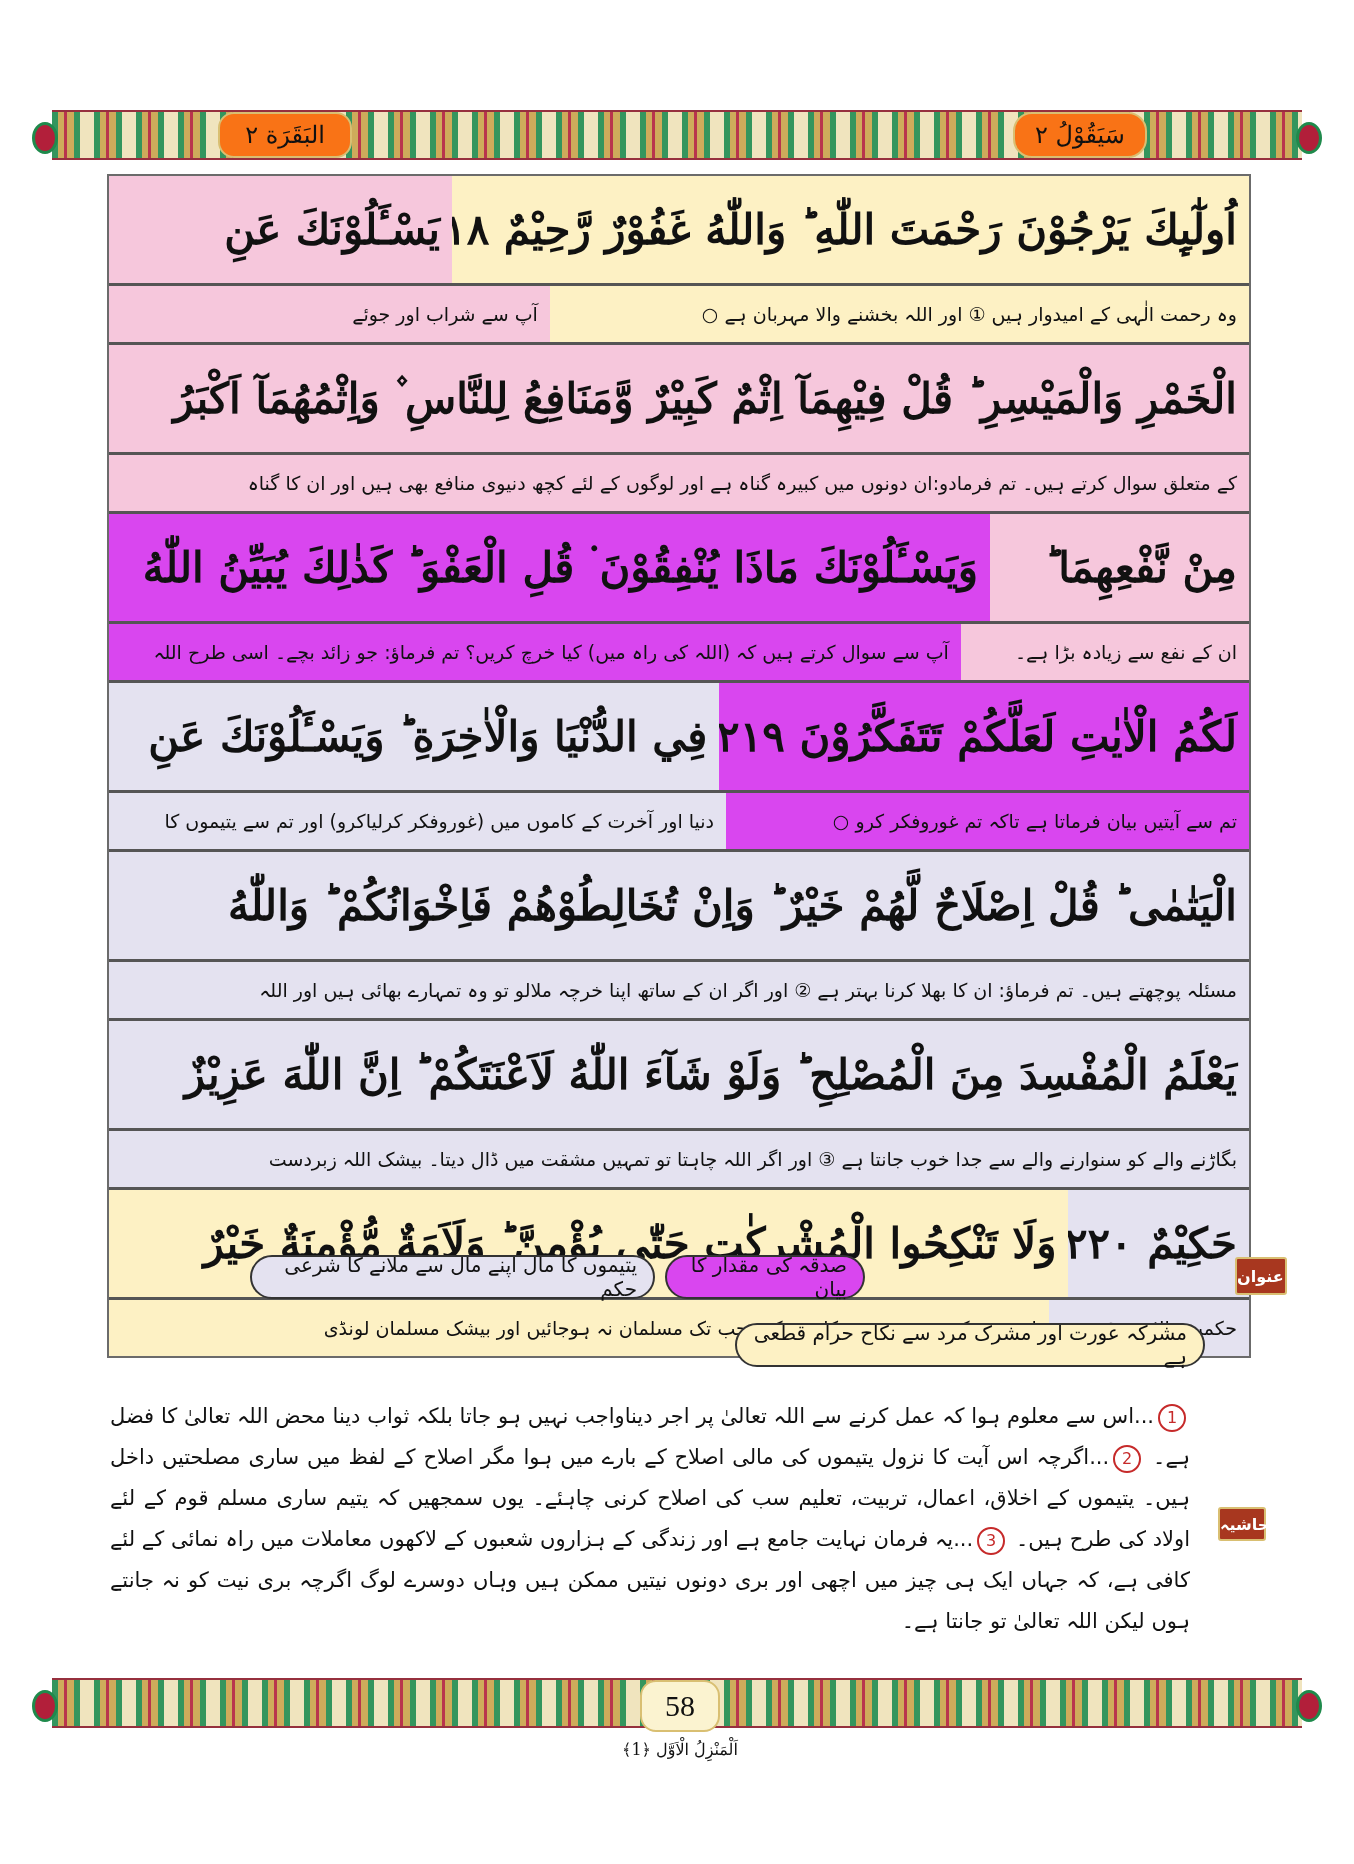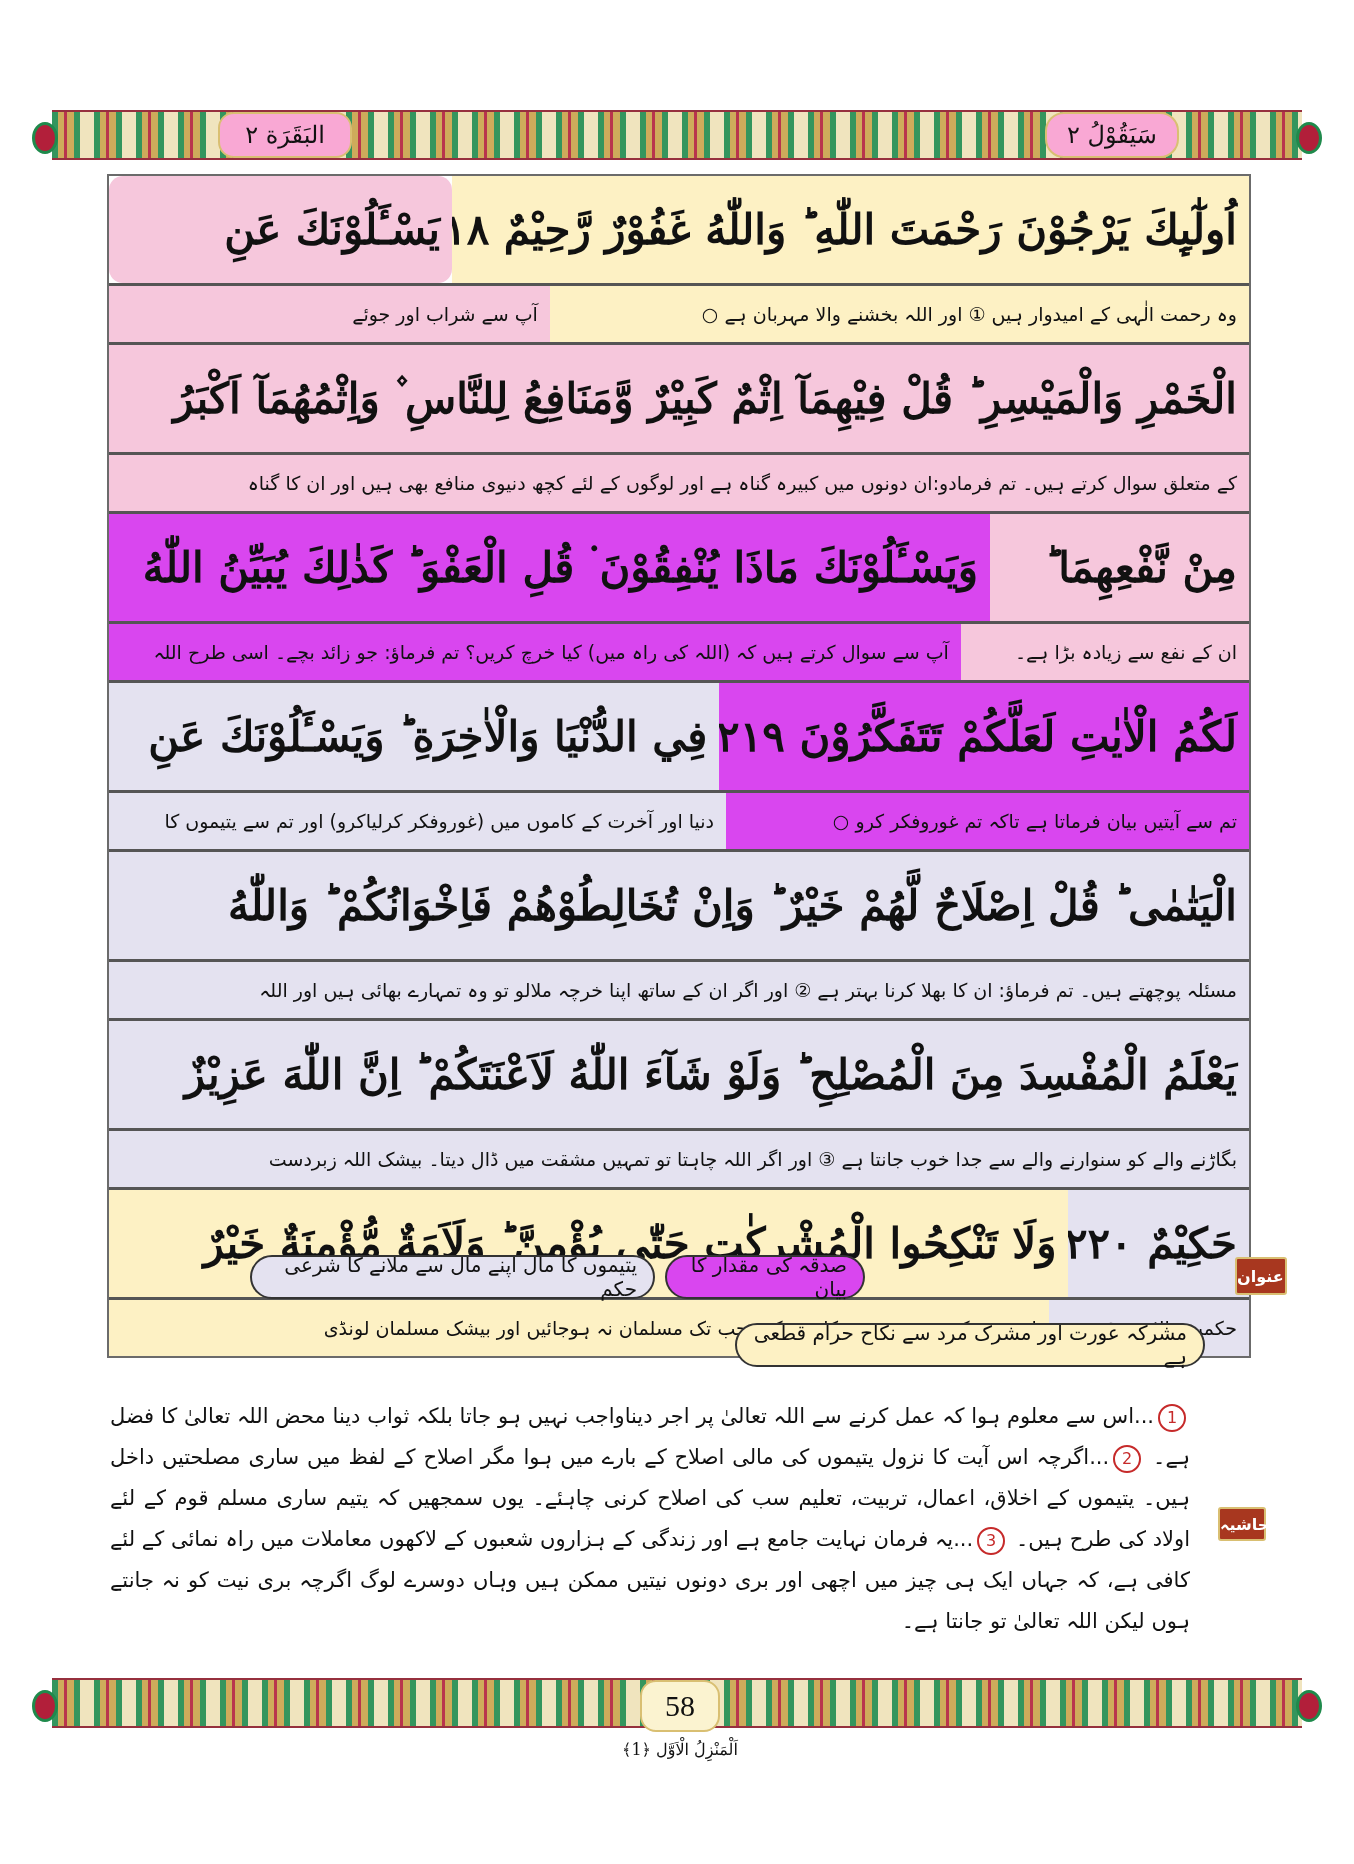--- a/index.html
+++ b/index.html
@@ -3,21 +3,21 @@
 <meta charset="utf-8">
 <style>
   html, body { margin:0; padding:0; background:#ffffff; }
   body { width:1354px; height:1864px; position:relative; overflow:hidden; font-family:"DejaVu Sans", sans-serif; color:#111; }
   .border-band { position:absolute; left:38px; width:1278px; height:62px; }
   .border-band .pattern { position:absolute; left:14px; right:14px; top:6px; bottom:6px;
     background:
       repeating-linear-gradient(90deg, #1f8a4c 0 6px, #c9a24a 6px 12px, #b21f3a 12px 15px, #c9a24a 15px 22px, #1f8a4c 22px 28px, #efe2b8 28px 42px);
     border-top:2px solid #8b1a2a; border-bottom:2px solid #8b1a2a; opacity:.9; }
   .border-band .cap { position:absolute; top:18px; width:20px; height:26px; border-radius:50%; background:#b21f3a; border:3px solid #1f8a4c; }
-  .cartouche { position:absolute; top:8px; height:42px; background:#f9a8d4; border:2px solid #d9bf72; border-radius:16px;
+  .cartouche { position:absolute; top:8px; height:42px; background:#f97316; border:2px solid #d9bf72; border-radius:16px;
     display:flex; align-items:center; justify-content:center; font-size:24px; font-family:"DejaVu Serif", serif; direction:rtl; }
   #text-block { position:absolute; left:107px; top:174px; width:1140px; border:2px solid #6b6b6b; }
   .arow { display:flex; direction:rtl; height:107px; border-bottom:3px solid #555; }
   .trow { display:flex; direction:rtl; height:56px; border-bottom:3px solid #555; }
   .seg { display:flex; align-items:center; padding:0 12px; overflow:hidden; white-space:nowrap; }
   .arow .seg { font-family:"DejaVu Serif", serif; font-size:42px; font-weight:bold; }
   .trow .seg { font-family:"DejaVu Sans", sans-serif; font-size:19px; }
   .pink { background:#f6c7dc; } .yellow { background:#fdf1c4; } .green { background:#d946ef; } .lav { background:#e4e2f0; }
   #topics { position:absolute; left:250px; top:1245px; width:1060px; height:130px; }
   .pill { position:absolute; height:44px; border:2px solid #333; border-radius:24px; display:flex; align-items:center; justify-content:center;
@@ -33,32 +33,32 @@
 </head>
 <body>
 
 <div class="border-band" style="top:104px;">
   <div class="pattern"></div>
   <div class="cap" style="left:-6px;"></div>
   <div class="cap" style="right:-6px;"></div>
   <div class="cartouche" style="left:180px; width:130px;">
     <span>البَقَرَة ٢</span>
   </div>
-  <div class="cartouche" style="left:1007px; width:130px;border-radius:19px;">
+  <div class="cartouche" style="left:975px; width:130px;border-radius:19px;">
     <span>سَيَقُوْلُ ٢</span>
   </div>
 </div>
 
 <div id="text-block">
 
   <div class="arow">
     <div class="seg yellow" style="width:790px;">
         <span>اُولٰٓىِٕكَ يَرْجُوْنَ رَحْمَتَ اللّٰهِ ؕ وَاللّٰهُ غَفُوْرٌ رَّحِيْمٌ ۝٢١٨</span>
       </div>
-    <div class="seg pink" style="width:326px;border-radius:14px;">
+    <div class="seg pink" style="width:326px;">
         <span>يَسْـَٔلُوْنَكَ عَنِ</span>
       </div>
   </div>
   <div class="trow">
     <div class="seg yellow" style="width:690px;">
         <span>وہ رحمت الٰہی کے امیدوار ہیں ① اور اللہ بخشنے والا مہربان ہے ○</span>
       </div>
     <div class="seg pink" style="width:426px;">
         <span>آپ سے شراب اور جوئے</span>
       </div>

